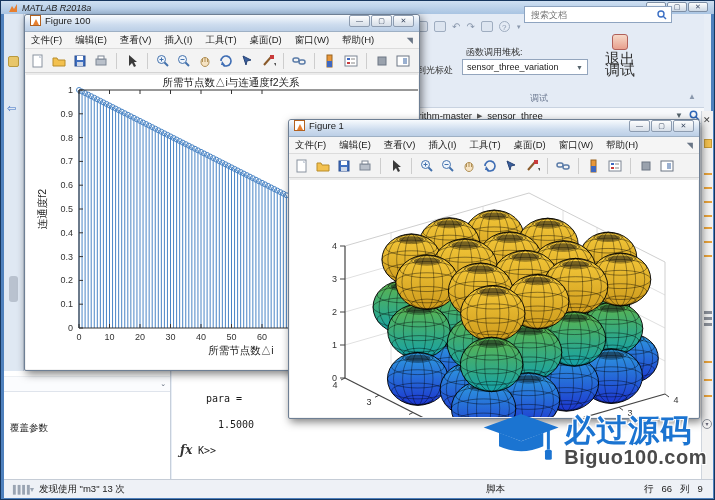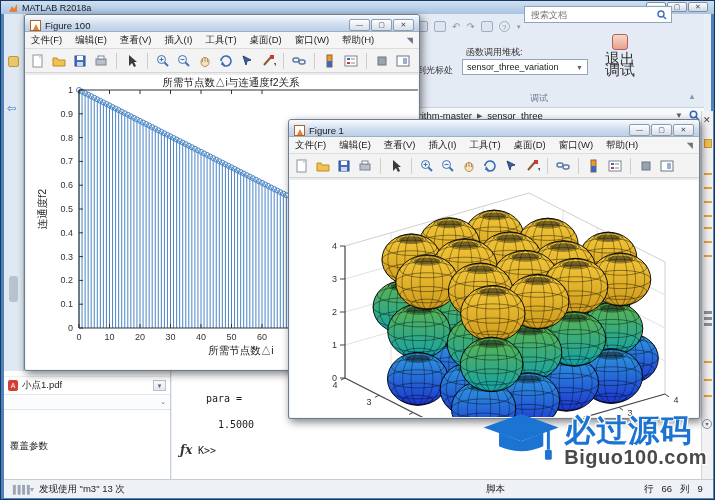--- a/index.html
+++ b/index.html
@@ -3,21 +3,21 @@
 <meta charset="utf-8">
 <style>
   html,body{margin:0;padding:0;background:#222;}
   *{box-sizing:border-box;}
   .screen{position:relative;width:715px;height:500px;font-family:"Liberation Sans",sans-serif;
     background:#e8eef6;overflow:hidden;border:1px solid #16365e;
     box-shadow:inset 0 0 0 3px #4f81bd;}
   
   .main-titlebar{position:absolute;left:0;top:0;width:715px;height:13px;
     background:linear-gradient(#cfe0f2,#a9c4e2);display:flex;align-items:center;padding-left:7px;gap:4px;}
-  .main-title{font-size:9px;color:#1b1b1b;}
+  .main-title{font-size:9px;color:#1b1b1b;font-style:italic;}
   .main-wbtns{position:absolute;right:6px;top:1px;display:flex;gap:1px;}
   .mwb{width:20px;height:10px;border:1px solid #7e8fa5;border-radius:2px;
     background:linear-gradient(#fdfefe,#cdd8e4);font-size:7px;line-height:8px;text-align:center;color:#41506b;}
   .ribbon{position:absolute;left:403px;top:13px;width:300px;height:94px;background:#e4ebf5;border-bottom:1px solid #c8d2e0;}
   .qat{position:absolute;left:12px;top:7px;display:flex;gap:6px;align-items:center;color:#8a98ad;font-size:10px;}
   .qat .g{width:12px;height:11px;border:1px solid #9fadc0;border-radius:2px;background:#dde5f0;}
   .searchbox{position:absolute;left:120px;top:5px;width:148px;height:17px;background:#fff;border:1px solid #8ea4c0;
     display:flex;align-items:center;padding:0 4px;gap:12px;}
   .searchbox input{border:none;outline:none;flex:1;font-size:9px;color:#888;width:100px;font-family:"Liberation Sans",sans-serif;background:transparent;}
   .stack-label{position:absolute;left:62px;top:32px;font-size:9px;color:#333;}
@@ -51,21 +51,21 @@
   .doc-close{position:absolute;left:702px;top:114px;font-size:9px;color:#444;}
   .statusbar{position:absolute;left:3px;top:478px;width:709px;height:19px;background:#eef1f6;border-top:1px solid #c5ccd6;
     font-size:9.5px;color:#222;display:flex;align-items:center;}
   .grip{margin:0 6px 0 6px;color:#9aa4b2;font-size:8px;letter-spacing:-1px;}
   .sb-center{position:absolute;left:482px;}
   .sb-right{position:absolute;left:640px;display:flex;gap:8px;}
   
   .win{position:absolute;background:#ececec;border:1px solid #6e7f94;border-radius:3px 3px 2px 2px;
     box-shadow:2px 3px 9px rgba(0,0,0,.5),0 0 0 1px rgba(255,255,255,.35) inset;}
   .tbar{height:17px;background:linear-gradient(#f8fbfe,#cddcee 60%,#bccfe6);border-bottom:1px solid #9eb0c4;
-    display:flex;align-items:flex-end;padding:0 5px;gap:4px;border-radius:3px 3px 0 0;}
+    display:flex;align-items:flex-start;padding:0 5px;gap:4px;border-radius:3px 3px 0 0;}
   .tbar .ttl{font-size:9.5px;color:#1a1a1a;}
   .figico{width:11px;height:11px;background:#fff;border:1px solid #b3611f;position:relative;}
   .figico::after{content:"";position:absolute;left:2px;top:3px;border-left:3px solid transparent;border-right:3px solid transparent;border-bottom:6px solid #e77f2f;}
   .wbtns{margin-left:auto;display:flex;gap:1px;}
   .wb{width:21px;height:12px;border:1px solid #8d9cb0;border-radius:2px;background:linear-gradient(#fefefe,#d6dee8);
     font-size:7px;line-height:10px;text-align:center;color:#3e4c63;}
   .menubar{height:17px;background:#f5f5f5;border-bottom:1px solid #dcdcdc;display:flex;align-items:center;
     padding:0 6px;gap:13px;font-size:9.5px;color:#222;}
   .menubar .dockarrow{margin-left:auto;color:#6a7686;font-size:8px;}
   .toolbar{height:24px;background:#f3f3f3;border-bottom:1px solid #d4d4d4;display:flex;align-items:center;padding:0 4px;gap:3px;}
@@ -148,25 +148,20 @@
   </div>
 
   <div class="left-sliver">
     <div class="ico1"></div>
     <div class="ico2">⇦</div>
     <div class="thumb"></div>
   </div>
 
   <div class="bottom-left">
     <div class="file-row" style="height:6px;border-bottom:1px solid #eceff3;"></div>
-    <div class="file-row">
-      <div class="pdf-ico">A</div>
-      <span>小点1.pdf</span>
-      <div class="dd-btn">▼</div>
-    </div>
     <div class="detail-hdr">
       <span style="margin-left:auto;font-size:7px;color:#5a6576;">⌄</span>
     </div>
     <div class="detail-body">覆盖参数</div>
   </div>
 
   <div class="cmdwin">
     <div class="cmd-line1">para =</div>
     <div class="cmd-line2">1.5000</div>
     <div class="fx">ƒx</div>

